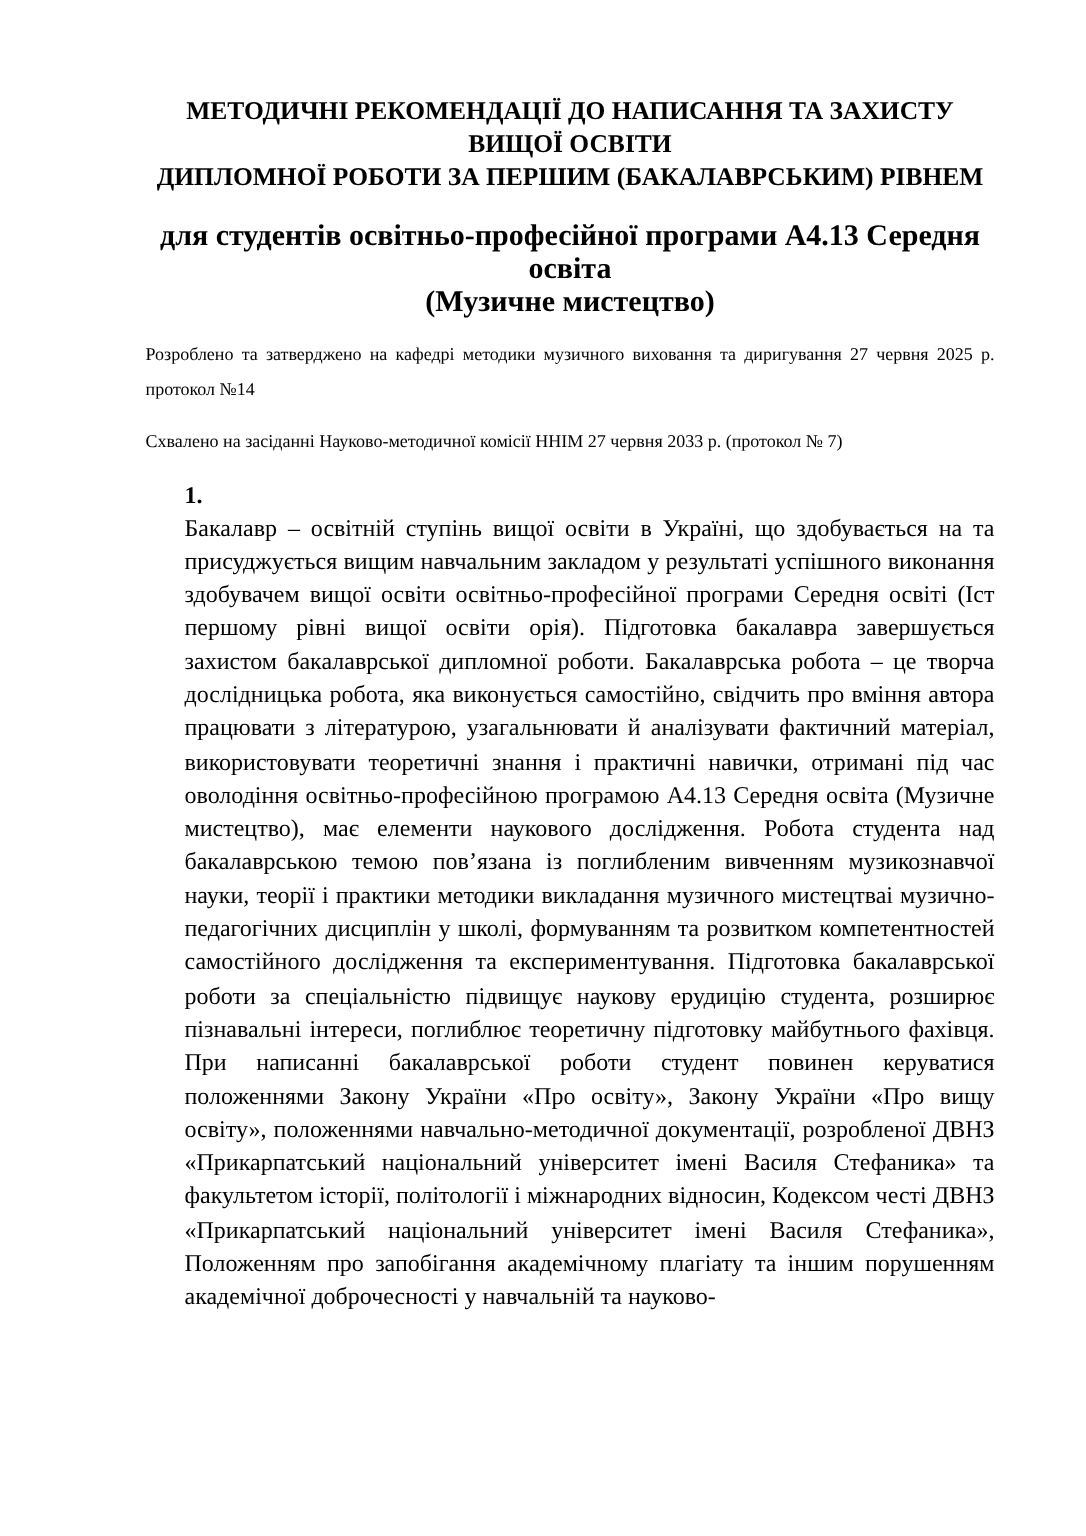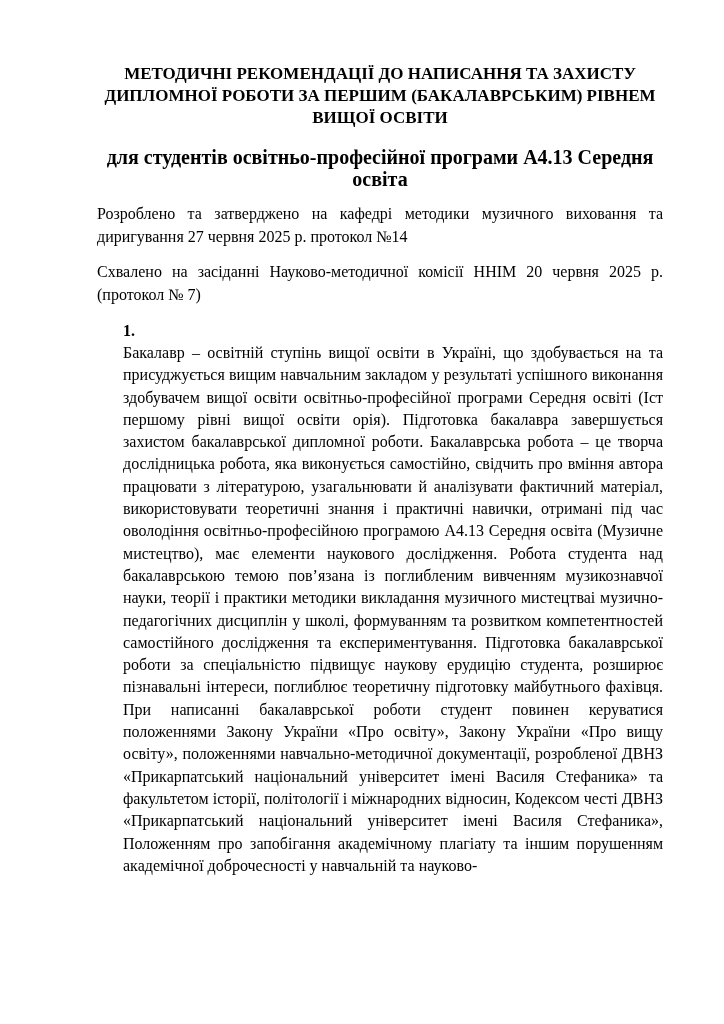--- a/index.html
+++ b/index.html
@@ -25,21 +25,21 @@
     margin: 17px 61px 0 97px;
     text-align: center;
     font-weight: bold;
     font-size: 20px;
     line-height: 22px;
   }
   .doc-subtitle .line { display: block; }
   .approval-para {
     margin: 13px 61px 0 97px;
     text-align: justify;
-    font-size: 16px;
+    font-size: 12px;
     line-height: 22.5px;
   }
   .section {
     margin: 14px 61px 0 123px;
   }
   .section-heading {
     font-weight: bold;
     font-size: 16px;
     line-height: 22px;
     display: flex;
@@ -54,31 +54,32 @@
     line-height: 22.3px;
   }
 </style>
 </head>
 <body>
 
 <div class="page">
 
   <h1 class="doc-title">
     <span class="line">МЕТОДИЧНІ РЕКОМЕНДАЦІЇ ДО НАПИСАННЯ ТА ЗАХИСТУ</span>
+    <span class="line">ВИЩОЇ ОСВІТИ</span>
     <span class="line">ДИПЛОМНОЇ РОБОТИ ЗА ПЕРШИМ (БАКАЛАВРСЬКИМ) РІВНЕМ</span>
-    <span class="line">ВИЩОЇ ОСВІТИ</span>
   </h1>
 
   <h2 class="doc-subtitle">
     <span class="line">для студентів освітньо-професійної програми А4.13 Середня освіта</span>
+    <span class="line">(Музичне мистецтво)</span>
   </h2>
 
   <p class="approval-para">Розроблено та затверджено на кафедрі методики музичного виховання та диригування 27 червня 2025 р. протокол №14</p>
 
-  <p class="approval-para">Схвалено на засіданні Науково-методичної комісії ННІМ 20 червня 2025 р. (протокол № 7)</p>
+  <p class="approval-para">Схвалено на засіданні Науково-методичної комісії ННІМ 27 червня 2033 р. (протокол № 7)</p>
 
   <div class="section">
     <div class="section-heading">
       <span class="section-number">1.</span>
     </div>
     <div class="section-body">Бакалавр – освітній ступінь вищої освіти в Україні, що здобувається на та присуджується вищим навчальним закладом у результаті успішного виконання здобувачем вищої освіти освітньо-професійної програми Середня освіті (Іст першому рівні вищої освіти орія). Підготовка бакалавра завершується захистом бакалаврської дипломної роботи. Бакалаврська робота – це творча дослідницька робота, яка виконується самостійно, свідчить про вміння автора працювати з літературою, узагальнювати й аналізувати фактичний матеріал, використовувати теоретичні знання і практичні навички, отримані під час оволодіння освітньо-професійною програмою А4.13 Середня освіта (Музичне мистецтво), має елементи наукового дослідження. Робота студента над бакалаврською темою пов’язана із поглибленим вивченням музикознавчої науки, теорії і практики методики викладання музичного мистецтваі музично-педагогічних дисциплін у школі, формуванням та розвитком компетентностей самостійного дослідження та експериментування. Підготовка бакалаврської роботи за спеціальністю підвищує наукову ерудицію студента, розширює пізнавальні інтереси, поглиблює теоретичну підготовку майбутнього фахівця. При написанні бакалаврської роботи студент повинен керуватися положеннями Закону України «Про освіту», Закону України «Про вищу освіту», положеннями навчально-методичної документації, розробленої ДВНЗ «Прикарпатський національний університет імені Василя Стефаника» та факультетом історії, політології і міжнародних відносин, Кодексом честі ДВНЗ «Прикарпатський національний університет імені Василя Стефаника», Положенням про запобігання академічному плагіату та іншим порушенням академічної доброчесності у навчальній та науково-</div>
   </div>
 
 </div>
 

